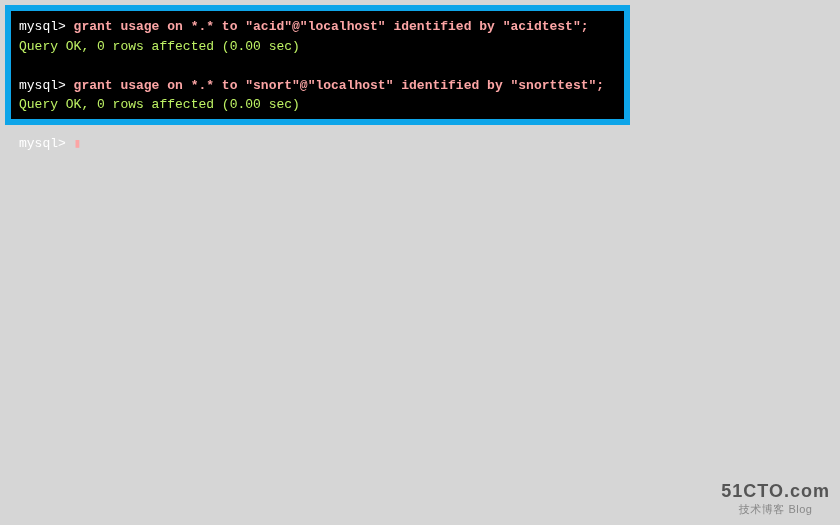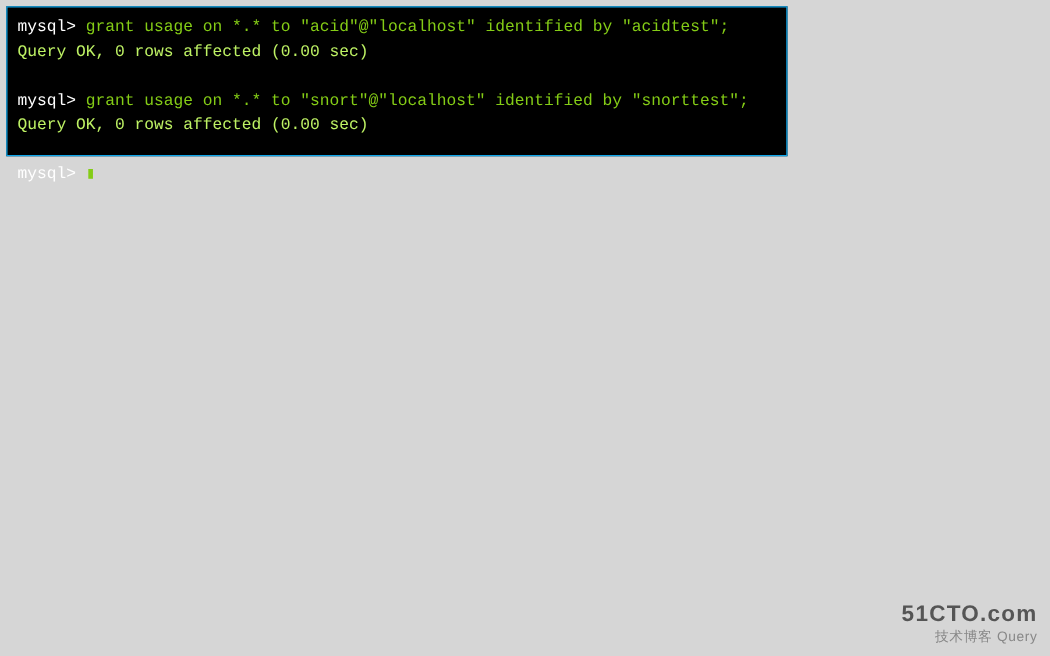--- a/index.html
+++ b/index.html
@@ -17,50 +17,51 @@
       overflow: hidden;
     }
 
     .terminal-container {
       position: absolute;
       top: 5px;
       left: 5px;
       width: 625px;
       height: 120px;
       background-color: #000000;
-      border: 1px solid #0ea5e9;
+      border: 6px solid #0ea5e9;
       padding: 6px 8px;
       font-family: 'Courier New', Courier, monospace;
       font-size: 13px;
       line-height: 1.5;
     }
 
     .terminal-line {
       display: flex;
       flex-wrap: nowrap;
       white-space: pre;
     }
 
     .prompt {
       color: #ffffff;
     }
 
     .command {
-      color: #84cc16;
+      color: #fca5a5;
+      font-weight: bold;
     }
 
     .output {
       color: #bef264;
     }
 
     .watermark {
       position: absolute;
       bottom: 8px;
       right: 10px;
-      text-align: right;
+      text-align: center;
     }
 
     .watermark-top {
       color: #555555;
       font-size: 18px;
       font-weight: bold;
       letter-spacing: 1px;
     }
 
     .watermark-bottom {
@@ -99,14 +100,14 @@
   </div>
 
   <div class="terminal-line">
     <span class="prompt">mysql&gt; </span><span class="command">▮</span>
   </div>
 
 </div>
 
 <div class="watermark">
   <div class="watermark-top">51CTO.com</div>
-  <div class="watermark-bottom">技术博客  Query</div>
+  <div class="watermark-bottom">技术博客  Blog</div>
 </div>
 
 </body></html>

